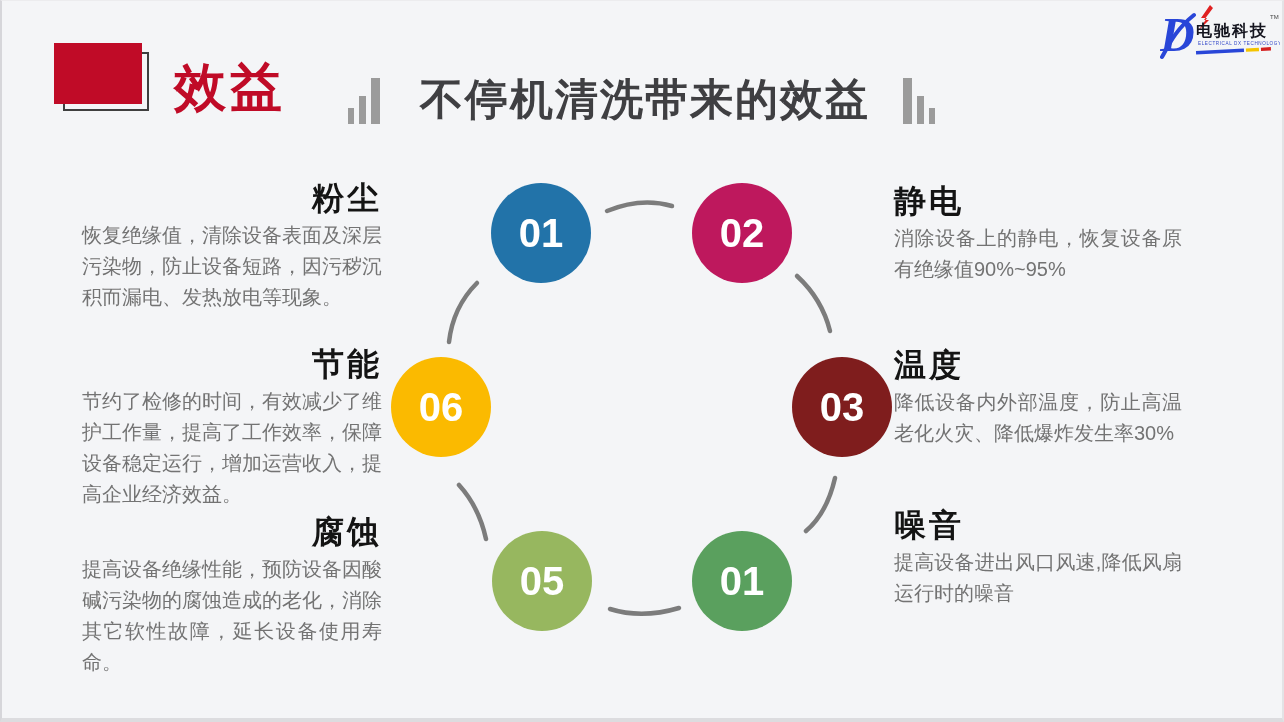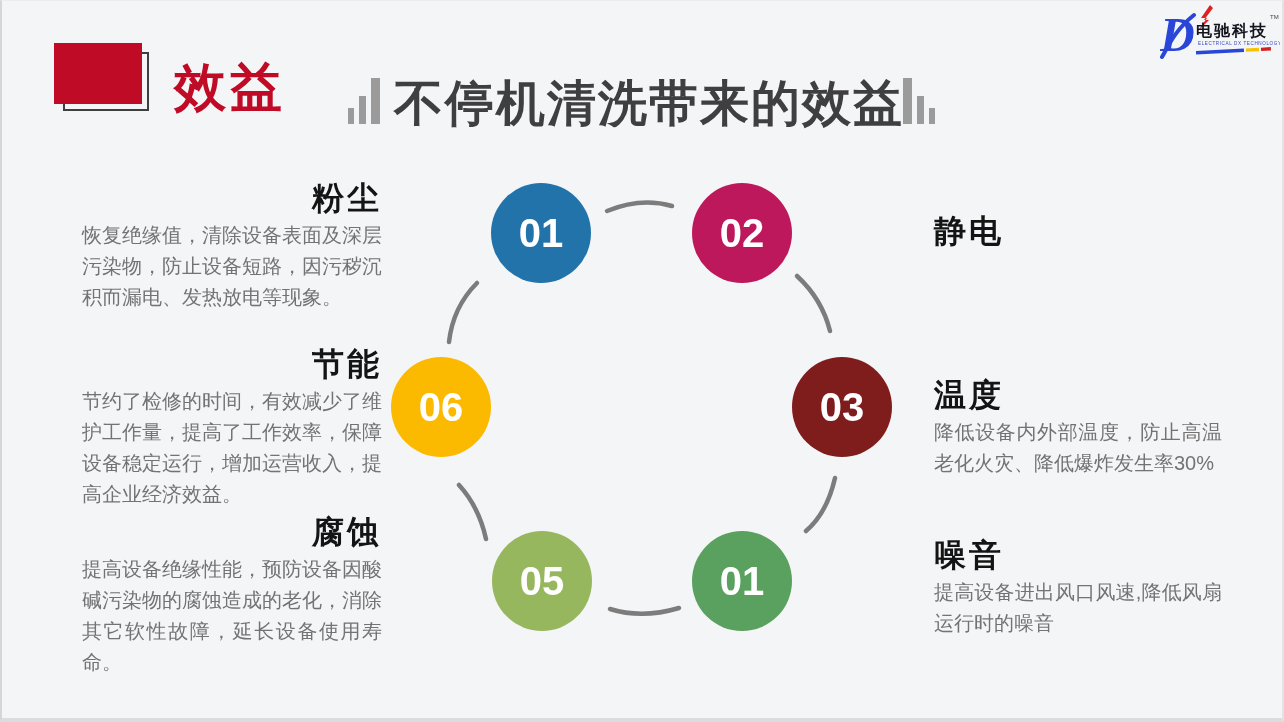--- a/index.html
+++ b/index.html
@@ -29,21 +29,21 @@
     width: 88px; height: 61px;
   }
   .tag-label {
     position: absolute; left: 172px; top: 52px;
     font-size: 52px; font-weight: bold; letter-spacing: 4px;
   }
   
   .main-title {
     position: absolute; left: 392px; top: 70px; width: 502px;
     text-align: center;
-    font-size: 49px; font-weight: bold; color: #3f3f42; letter-spacing: 2px;
+    font-size: 43px; font-weight: bold; color: #3f3f42; letter-spacing: 2px;
     white-space: nowrap;
   }
   .bars { position: absolute; top: 77px; height: 46px; display: flex; align-items: flex-end; gap: 5px; }
   .bars-left { left: 346px; }
   .bars-right { left: 901px; }
   .bars .bar { background: #9b9b9b; }
   
   .logo { position: absolute; left: 1158px; top: 4px; width: 120px; height: 62px; }
   
   .circle {
@@ -64,21 +64,21 @@
   .benefit h3 {
     font-size: 32px; font-weight: bold; color: #141414;
     line-height: 34px; margin-bottom: 5px; letter-spacing: 3px;
   }
   .benefit p {
     font-size: 20px; color: #737373; line-height: 31px;
     text-align: justify;
   }
   .b-left  { left: 80px;  width: 300px; }
   .b-left h3 { text-align: right; }
-  .b-right { left: 932px; width: 288px; margin-top: 30px; }
+  .b-right { left: 892px; width: 288px; }
   .b-right h3 { text-align: left; }
   .b-dust { top: 180px; }
   .b-energy { top: 346px; }
   .b-corrosion { top: 514px; }
   .b-static { top: 183px; }
   .b-temperature { top: 347px; }
   .b-noise { top: 507px; }
 </style>
 </head>
 <body>
@@ -156,20 +156,21 @@
     <h3>节能</h3>
     <p>节约了检修的时间，有效减少了维护工作量，提高了工作效率，保障设备稳定运行，增加运营收入，提高企业经济效益。</p>
   </div>
   <div class="benefit b-left b-corrosion">
     <h3>腐蚀</h3>
     <p>提高设备绝缘性能，预防设备因酸碱污染物的腐蚀造成的老化，消除其它软性故障，延长设备使用寿命。</p>
   </div>
 
   <div class="benefit b-right b-static">
     <h3>静电</h3>
+    <p>消除设备上的静电，恢复设备原有绝缘值90%~95%</p>
   </div>
   <div class="benefit b-right b-temperature">
     <h3>温度</h3>
     <p>降低设备内外部温度，防止高温老化火灾、降低爆炸发生率30%</p>
   </div>
   <div class="benefit b-right b-noise">
     <h3>噪音</h3>
     <p>提高设备进出风口风速,降低风扇运行时的噪音</p>
   </div>
 

